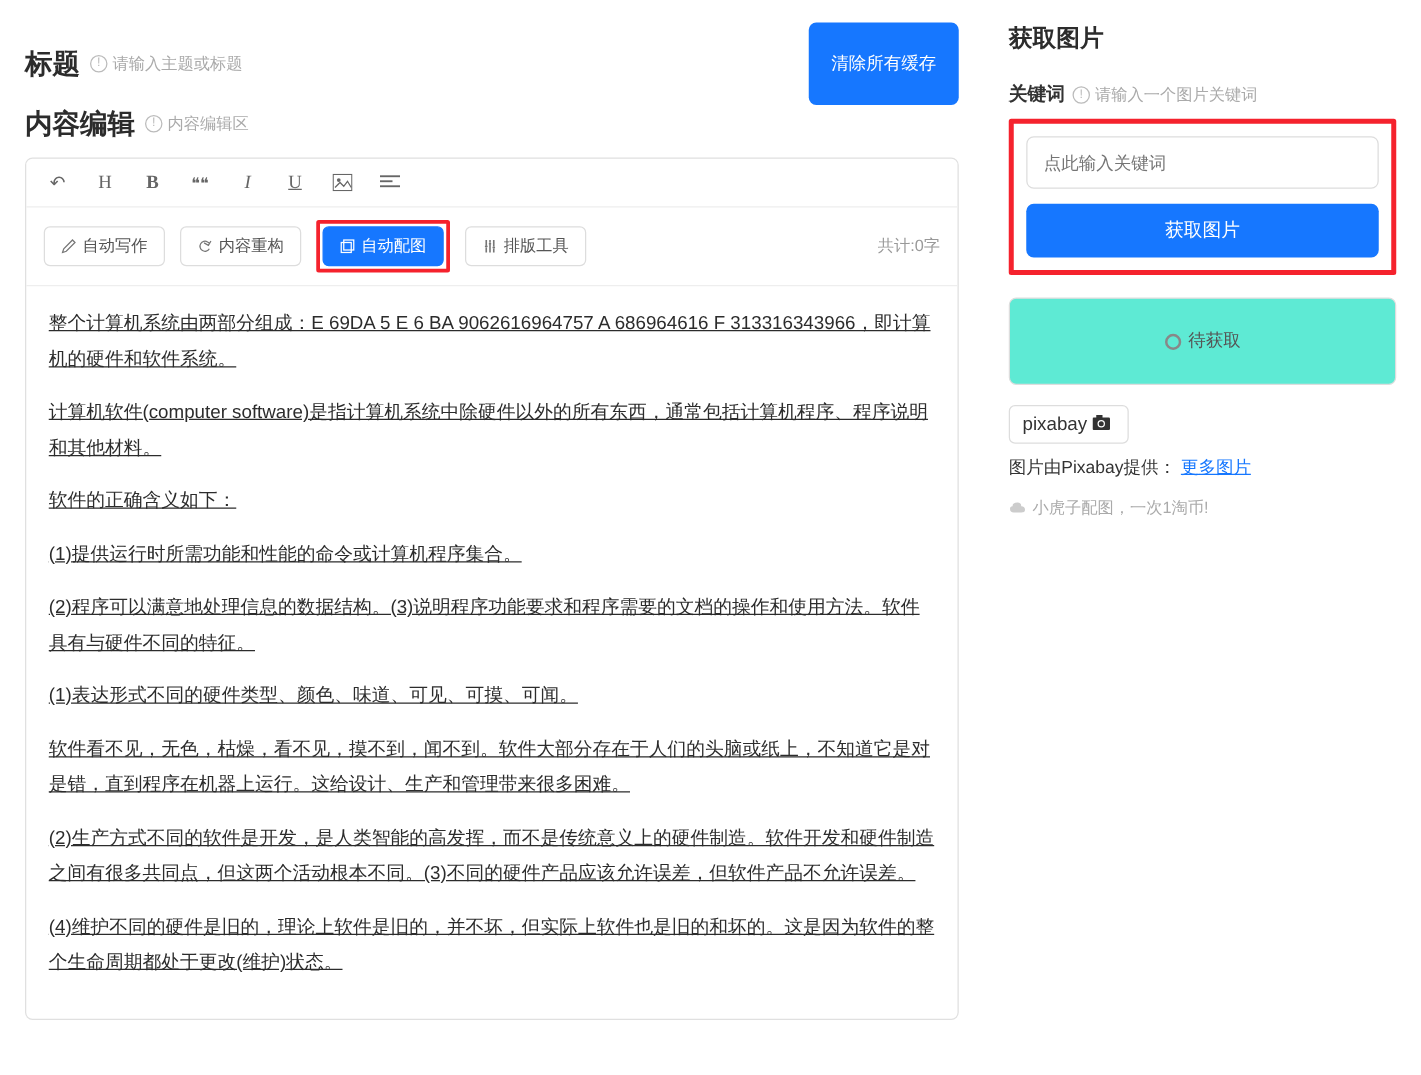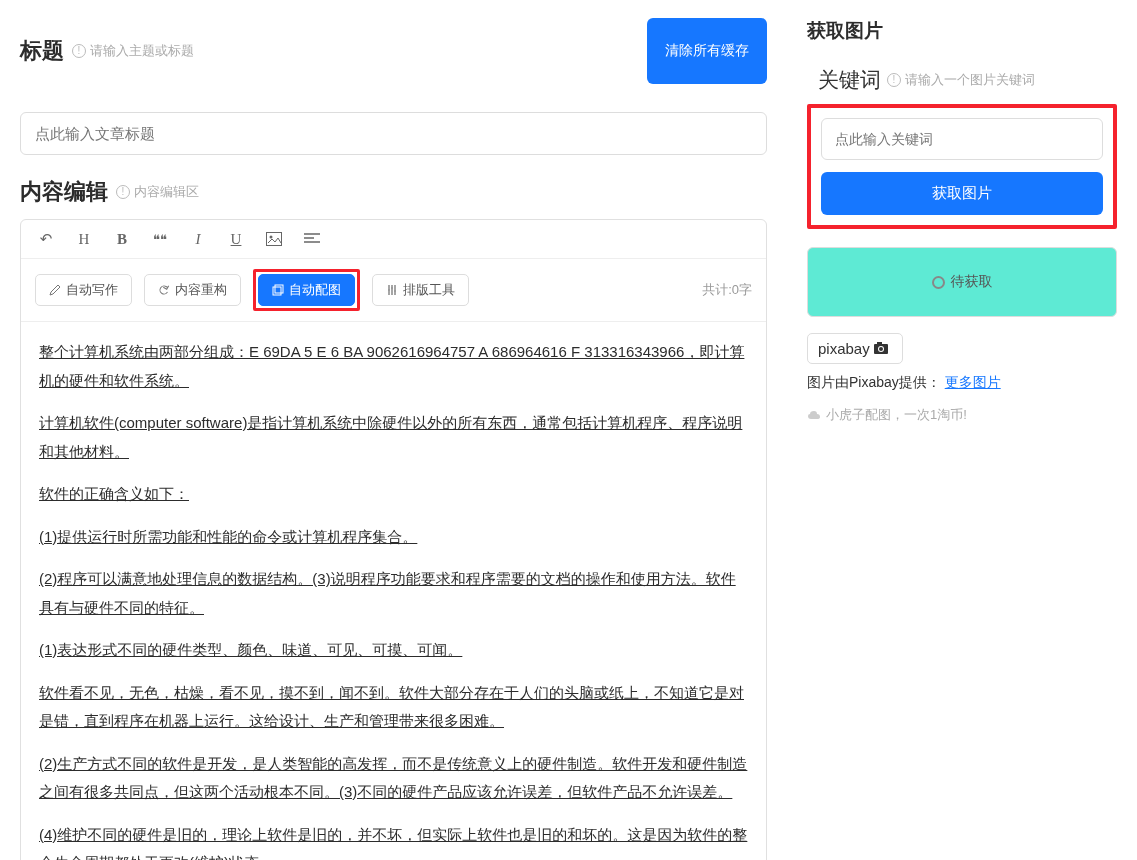--- a/index.html
+++ b/index.html
@@ -2,21 +2,21 @@
 <html><head>
 <meta charset="utf-8">
 <style>
 * { box-sizing: border-box; margin: 0; padding: 0; }
 body { font-family: -apple-system, "PingFang SC", "Microsoft YaHei", sans-serif; background: #fff; color: #333; font-size: 14px; }
 .container { display: flex; width: 1137px; height: 860px; }
 .main { flex: 1; padding: 18px 20px; }
 .sidebar { width: 350px; padding: 18px 20px; }
 
 
-.title-row { display: flex; justify-content: space-between; align-items: center; margin-bottom: 28px; }
+.title-row { display: flex; justify-content: space-between; align-items: center; margin-bottom: 0; }
 .title-left { display: flex; align-items: center; gap: 8px; }
 .section-title { font-size: 22px; font-weight: 600; color: #2c2c2c; }
 .hint { color: #aaa; font-size: 13px; display: inline-flex; align-items: center; gap: 4px; }
 .hint-icon { display: inline-block; width: 14px; height: 14px; border: 1px solid #bbb; border-radius: 50%; font-size: 10px; text-align: center; line-height: 12px; color: #bbb; }
 .btn-primary { background: #1677ff; color: #fff; border: none; border-radius: 6px; padding: 24px 18px; font-size: 14px; cursor: pointer; }
 .btn-primary-lg { display: block; width: 100%; background: #1677ff; color: #fff; border: none; border-radius: 6px; padding: 12px; font-size: 15px; cursor: pointer; text-align: center; }
 
 .title-input { width: 100%; border: 1px solid #ddd; border-radius: 6px; padding: 12px 14px; font-size: 15px; color: #999; margin-bottom: 22px; }
 
 .content-header { display: flex; align-items: center; gap: 8px; margin-bottom: 12px; }
@@ -34,21 +34,21 @@
 .action-btn.active { background: #1677ff; color: #fff; border-color: #1677ff; }
 .highlight-box { border: 3px solid #f5222d; padding: 2px; border-radius: 2px; }
 .word-count { margin-left: auto; color: #999; font-size: 13px; }
 
 .editor-body { padding: 16px 18px; line-height: 1.9; color: #2c2c2c; font-size: 15px; text-decoration: underline; }
 .editor-body p { margin-bottom: 14px; }
 
 
 .sb-section-title { font-size: 19px; font-weight: 600; margin-bottom: 22px; color: #2c2c2c; }
 .sb-label-row { display: flex; align-items: center; gap: 6px; margin-bottom: 10px; }
-.sb-label { font-size: 21px; font-weight: 400; margin-left: 11px; }
+.sb-label { font-size: 15px; font-weight: 700; }
 .kw-box { border: 4px solid #f5222d; border-radius: 2px; padding: 10px; margin-bottom: 18px; }
 .kw-input { width: 100%; border: 1px solid #ddd; border-radius: 6px; padding: 12px 13px; font-size: 14px; color: #999; margin-bottom: 12px; }
 
 .pending-btn { width: 100%; border: 1px solid #ddd; background: #5eead4; border-radius: 6px; padding: 25px; font-size: 14px; color: #555; display: flex; align-items: center; justify-content: center; gap: 6px; cursor: pointer; margin-bottom: 16px; }
 .circle-icon { display: inline-block; width: 13px; height: 13px; border: 2px solid #888; border-radius: 50%; }
 
 .pixabay-badge { display: inline-flex; align-items: center; border: 1px solid #ddd; border-radius: 5px; padding: 6px 10px; font-size: 15px; font-weight: 500; margin-bottom: 10px; gap: 4px; }
 .credit-row { font-size: 14px; margin-bottom: 14px; }
 .credit-row a { color: #1677ff; text-decoration: underline; }
 .brand-note { color: #aaa; font-size: 13px; display: flex; align-items: center; gap: 5px; }
@@ -68,21 +68,20 @@
       <div class="title-left">
         <span class="section-title">标题</span>
         <span class="hint">
           <span class="hint-icon">!</span>
           <span>请输入主题或标题</span>
         </span>
       </div>
       <button class="btn-primary">清除所有缓存</button>
     </div>
 
-    <input class="title-input" placeholder="点此输入文章标题" style="">
 
     <div class="content-header">
       <span class="section-title">内容编辑</span>
       <span class="hint">
         <span class="hint-icon">!</span>
         <span>内容编辑区</span>
       </span>
     </div>
 
     <div class="editor">

